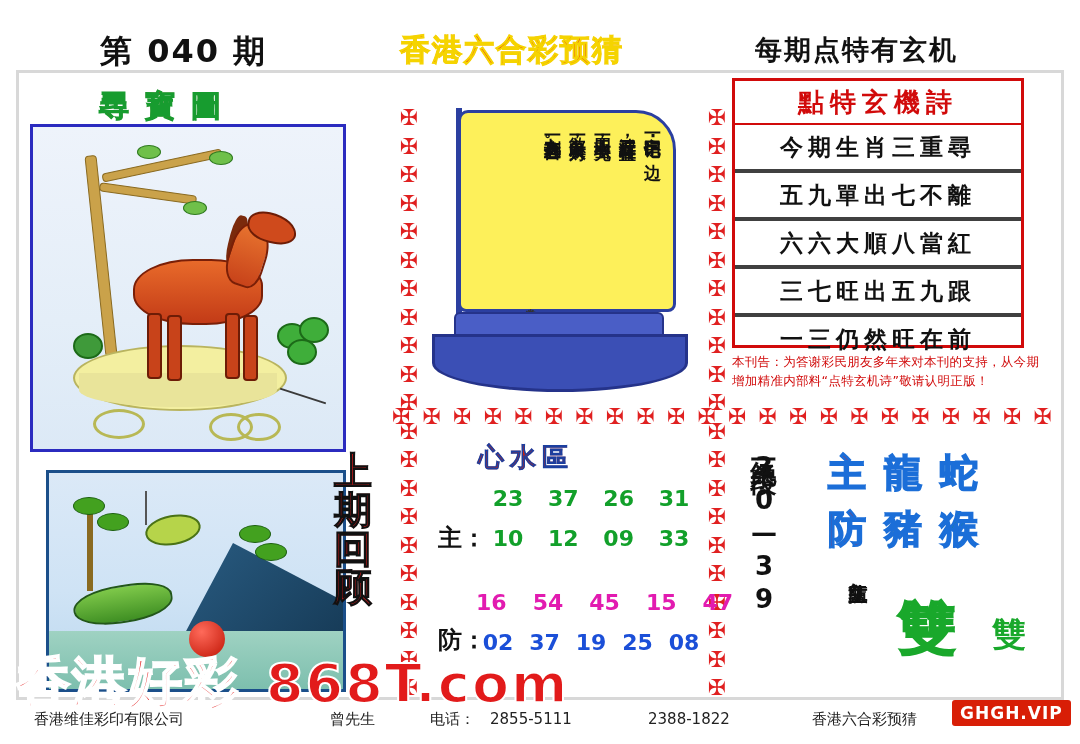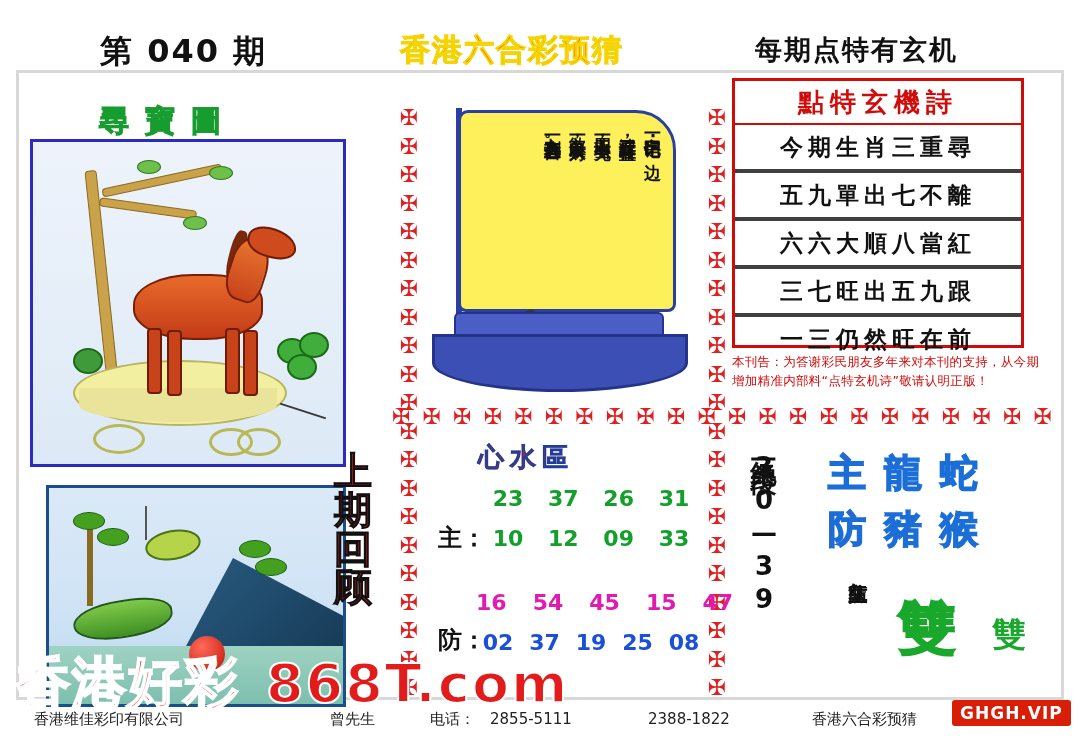--- a/index.html
+++ b/index.html
@@ -35,21 +35,21 @@
 
   
   .frame{
     position:absolute;left:16px;top:70px;width:1048px;height:630px;
     border:3px solid #d8d8d8;
     background:#fff;
     box-sizing:border-box;
   }
 
   
-  .left-col{position:absolute;left:24px;top:93px;width:320px;height:614px;}
+  .left-col{position:absolute;left:24px;top:78px;width:320px;height:614px;}
   .xunbao-title{
     position:absolute;left:75px;top:8px;
     font-size:30px;font-weight:bold;color:#d81e06;
     -webkit-text-stroke:1px #179c2f;
     letter-spacing:16px;
     font-family:"DejaVu Sans",sans-serif;
   }
   .pic{
     position:absolute;box-sizing:border-box;
     border:3px solid #2b2bbf;

